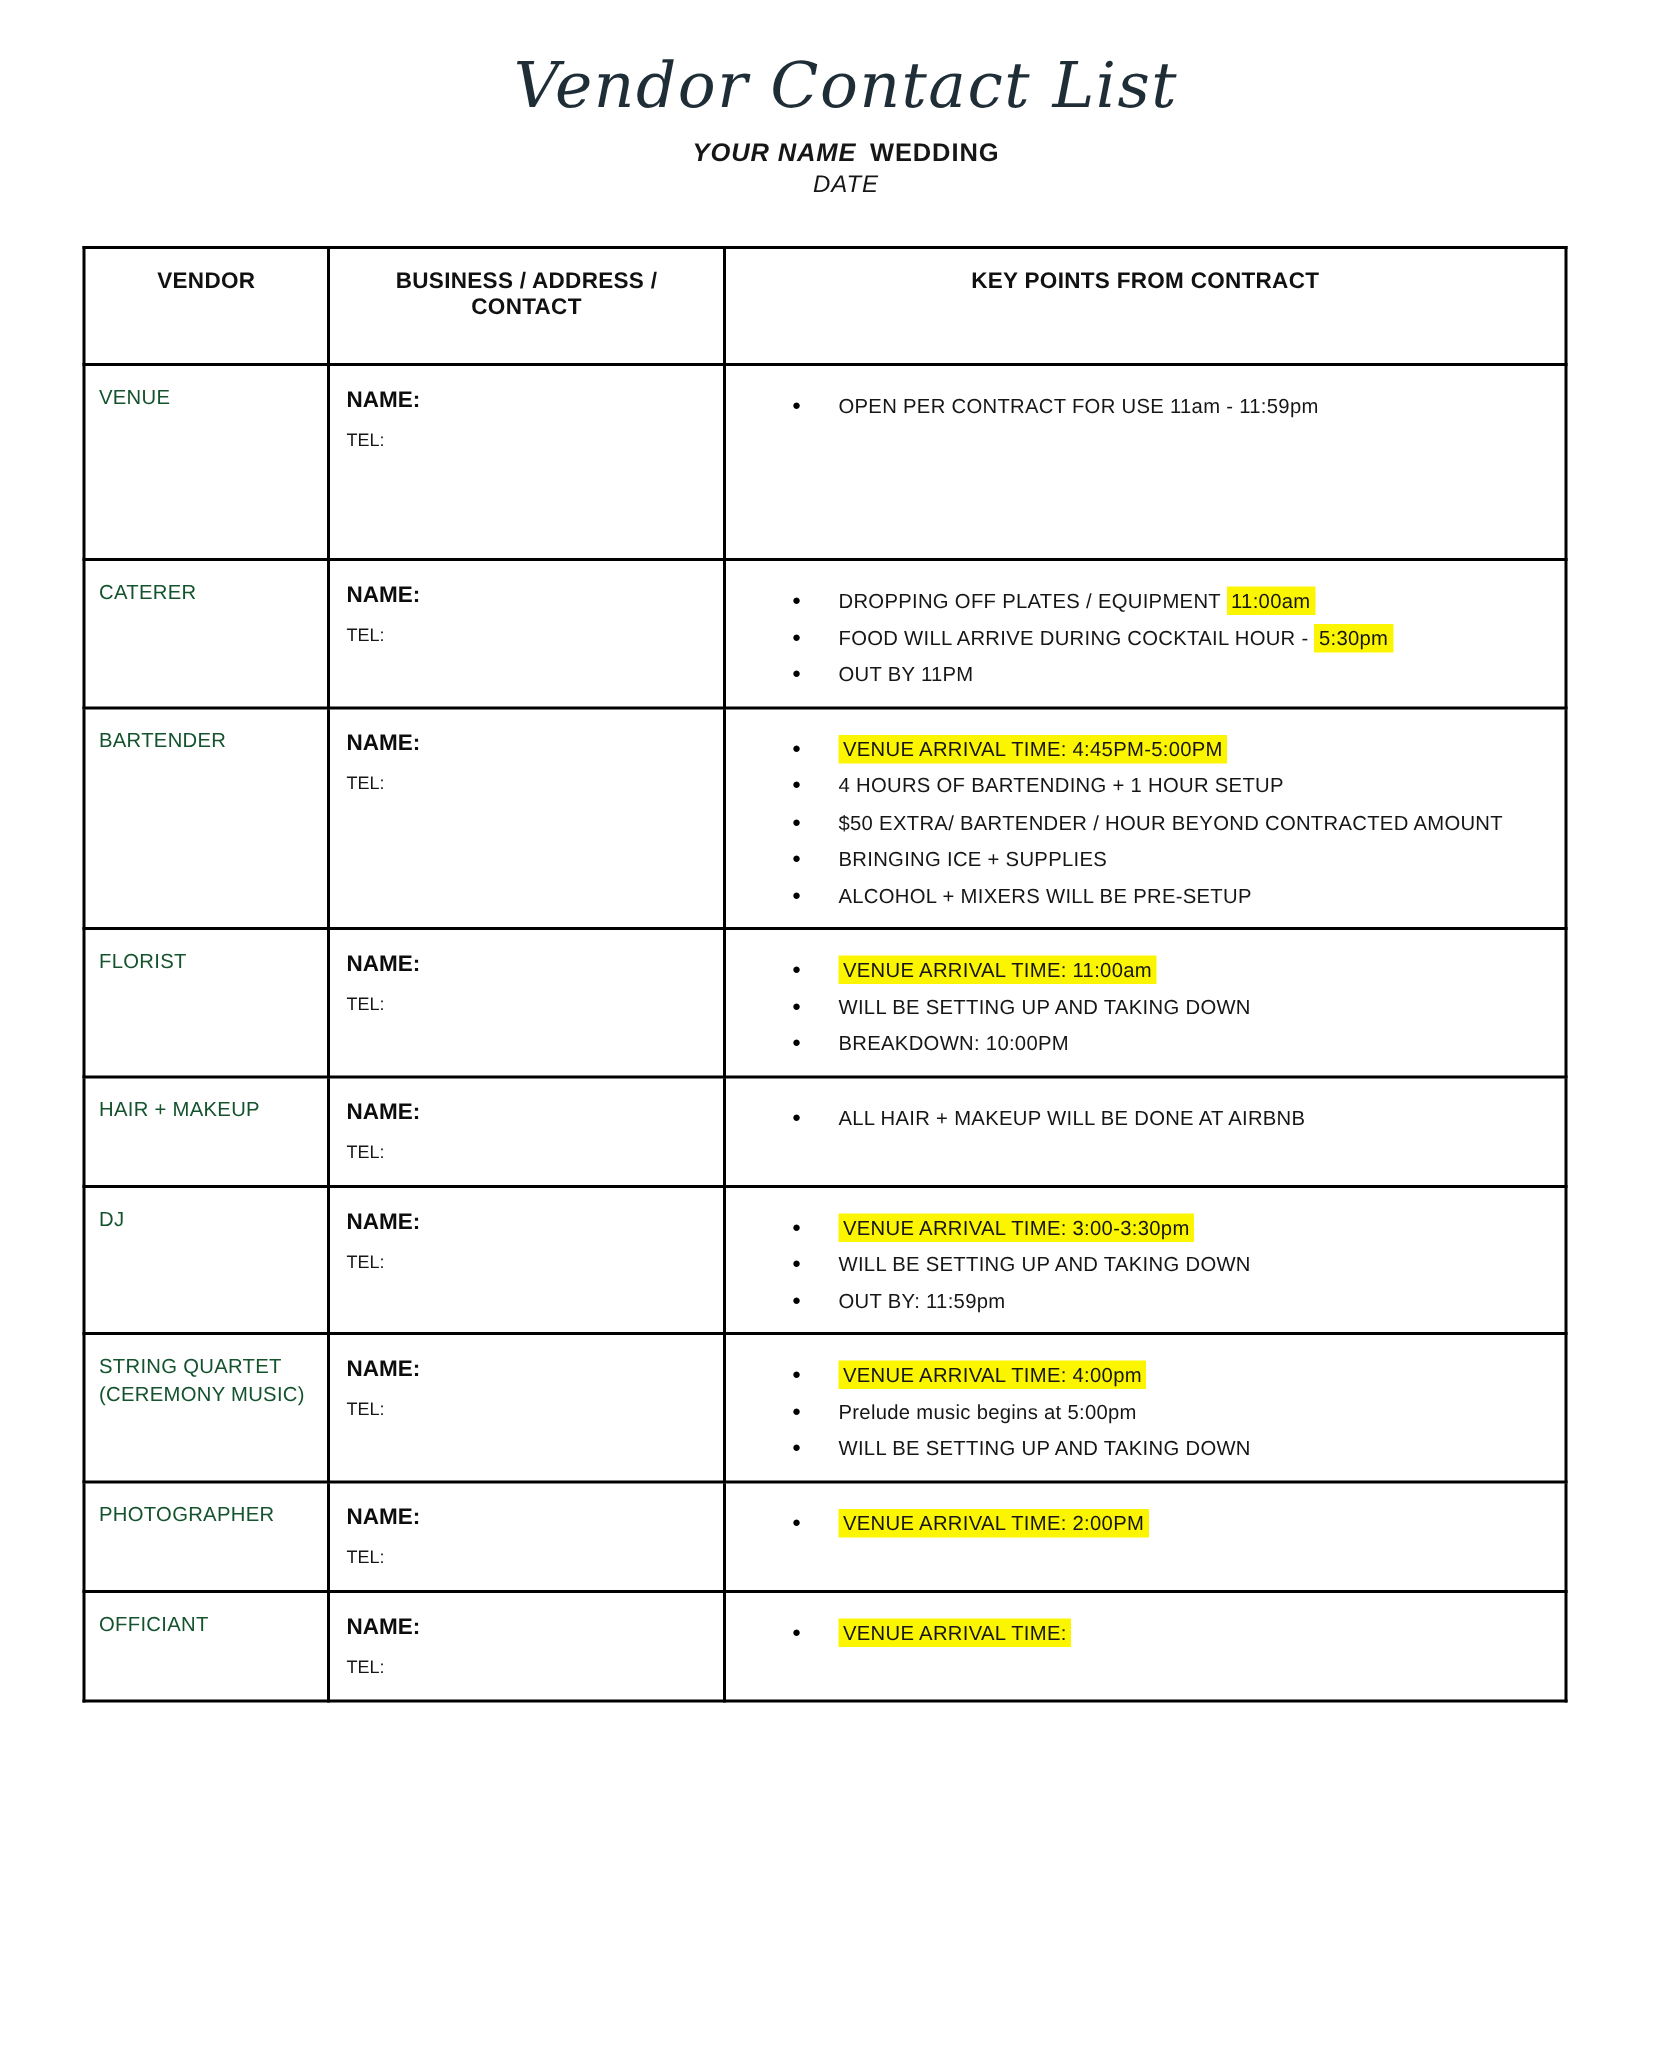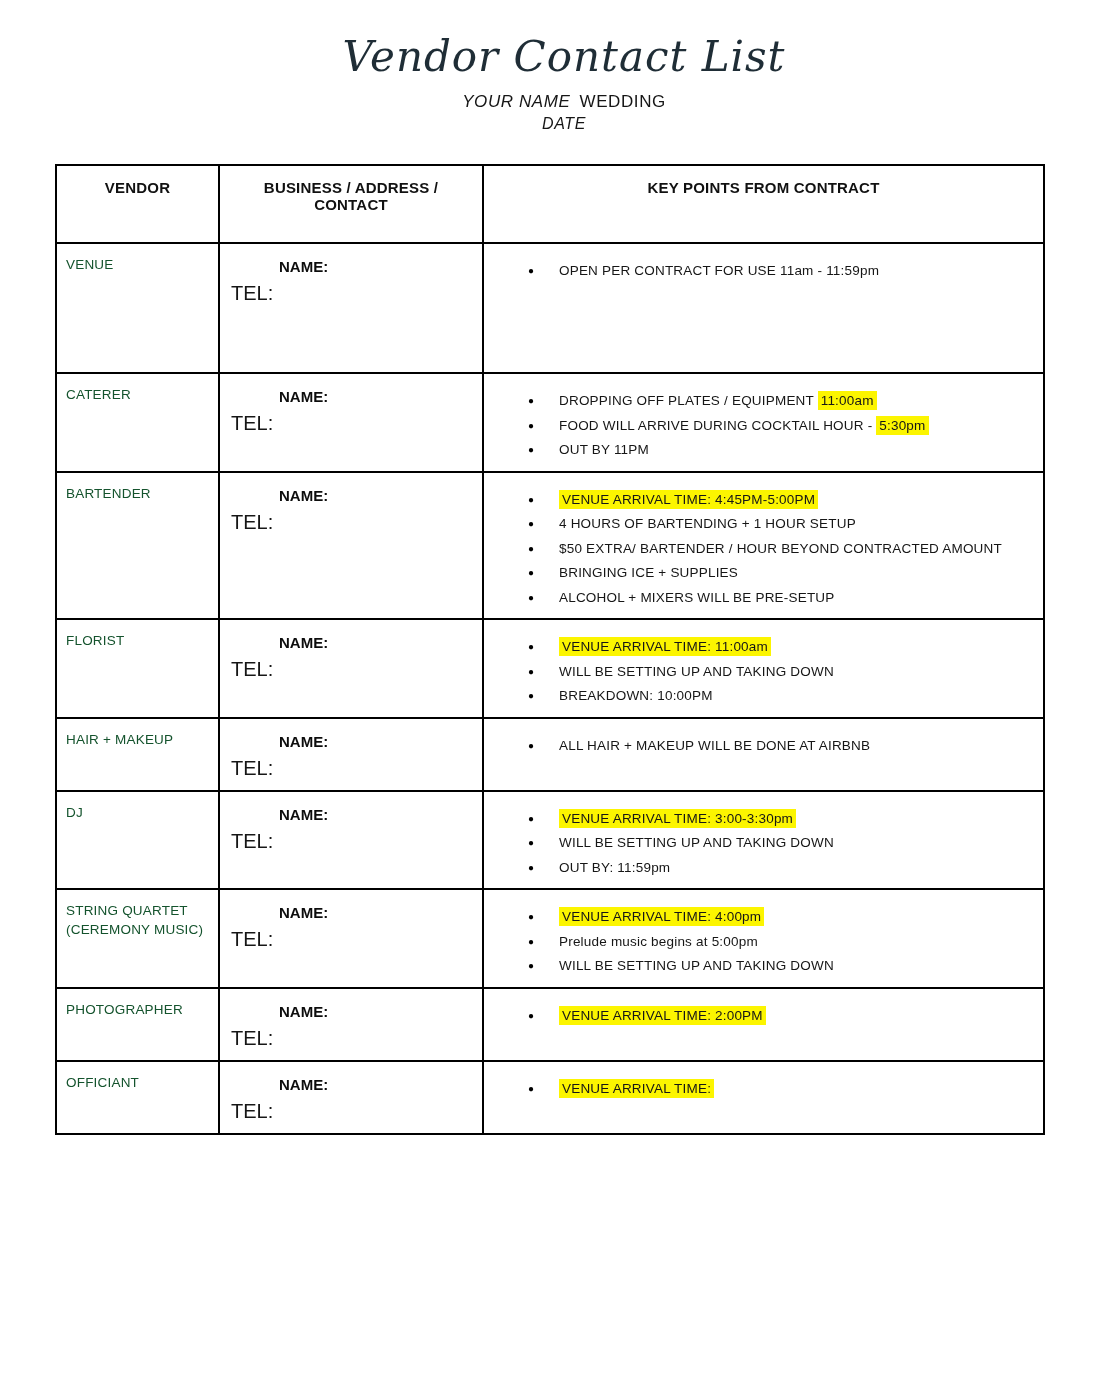--- a/index.html
+++ b/index.html
@@ -36,20 +36,21 @@
     line-height: 1.1;
     margin: 0;
     color: #1f2d36;
     letter-spacing: 1px;
   }
   .doc-subtitle {
     margin: 12px 0 0 0;
     font-size: 17px;
     letter-spacing: 0.6px;
     color: #161616;
+    font-weight: bold;
   }
   .doc-subtitle .name-part {
     font-style: italic;
     margin-right: 9px;
   }
   .doc-date {
     margin: 3px 0 0 0;
     font-size: 16px;
     font-style: italic;
     letter-spacing: 0.6px;
@@ -92,24 +93,23 @@
     color: #14532d;
   }
   td.contact-cell {
     padding: 10px 10px 8px 11px;
   }
   .name-label {
     font-weight: bold;
     font-size: 15px;
     line-height: 26px;
     color: #0d0d0d;
-    margin-left: 48px;
   }
   .tel-label {
-    font-size: 20px;
+    font-size: 12px;
     line-height: 27px;
     color: #161616;
   }
   td.points-cell {
     padding: 15px 6px 8px 0;
   }
   ul.points-list {
     list-style: none;
     margin: 0;
     padding: 0;

